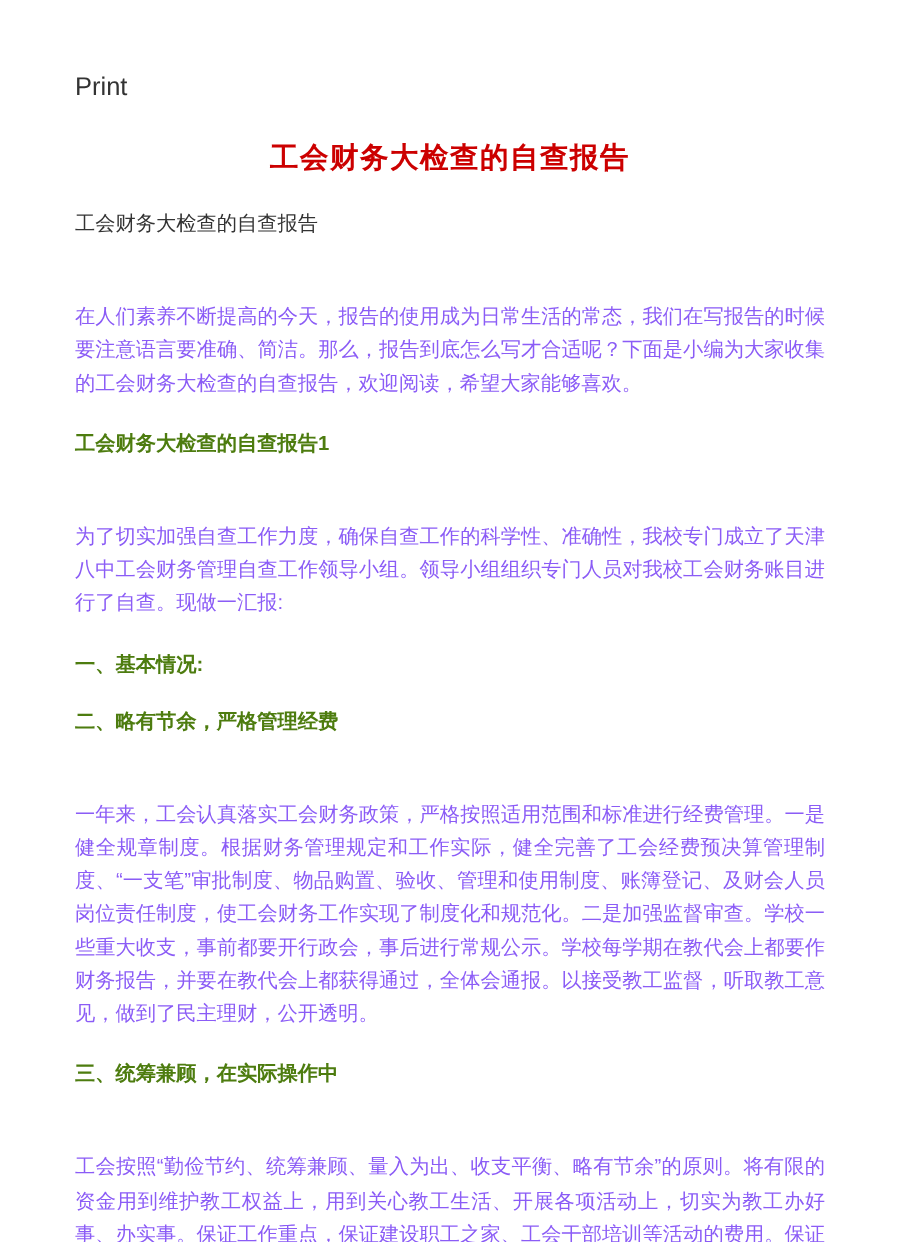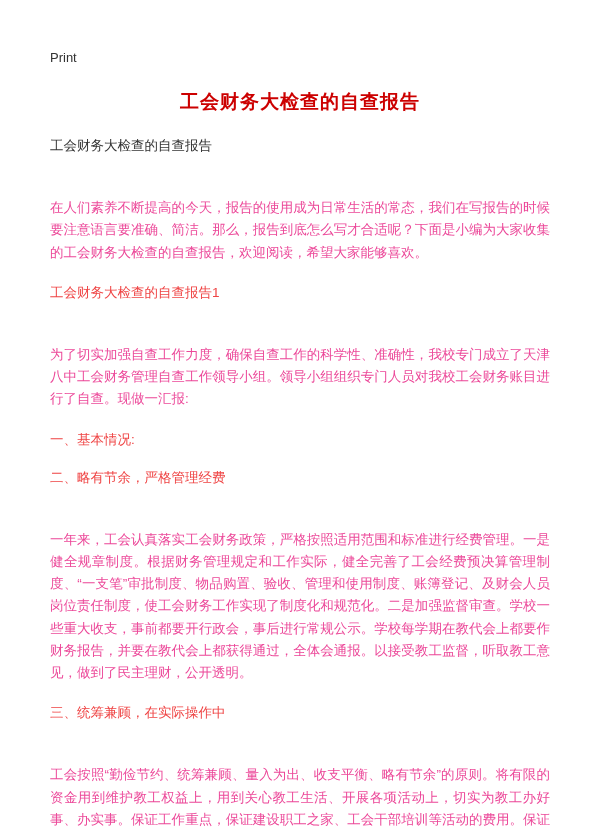--- a/index.html
+++ b/index.html
@@ -9,21 +9,21 @@
     font-family: "Liberation Sans", "DejaVu Sans", sans-serif;
   }
   .page {
     width: 600px;
     min-height: 828px;
     background: #ffffff;
     padding: 48px 50px 30px 50px;
     color: #333333;
   }
   .print-label {
-    font-size: 13px;
+    font-size: 17px;
     color: #333333;
     margin-bottom: 24px;
     display: inline-block;
     cursor: pointer;
   }
   .doc-title {
     font-size: 19px;
     font-weight: bold;
     text-align: center;
     color: #cc0000;
@@ -31,29 +31,29 @@
     letter-spacing: 1px;
   }
   .doc-subtitle {
     font-size: 13.5px;
     color: #333333;
     margin-bottom: 16px;
   }
   .para {
     font-size: 13.5px;
     line-height: 1.65;
-    color: #ec4899;
+    color: #8b5cf6;
     text-align: justify;
     margin-bottom: 16px;
     margin-top: 42px;
   }
   .heading {
     font-size: 13.5px;
-    font-weight: normal;
-    color: #ef4444;
+    font-weight: bold;
+    color: #4d7c0f;
     margin: 20px 0 16px 0;
   }
 </style>
 </head>
 <body>
 
 <div class="page">
 
   <span class="print-label">Print</span>
 

